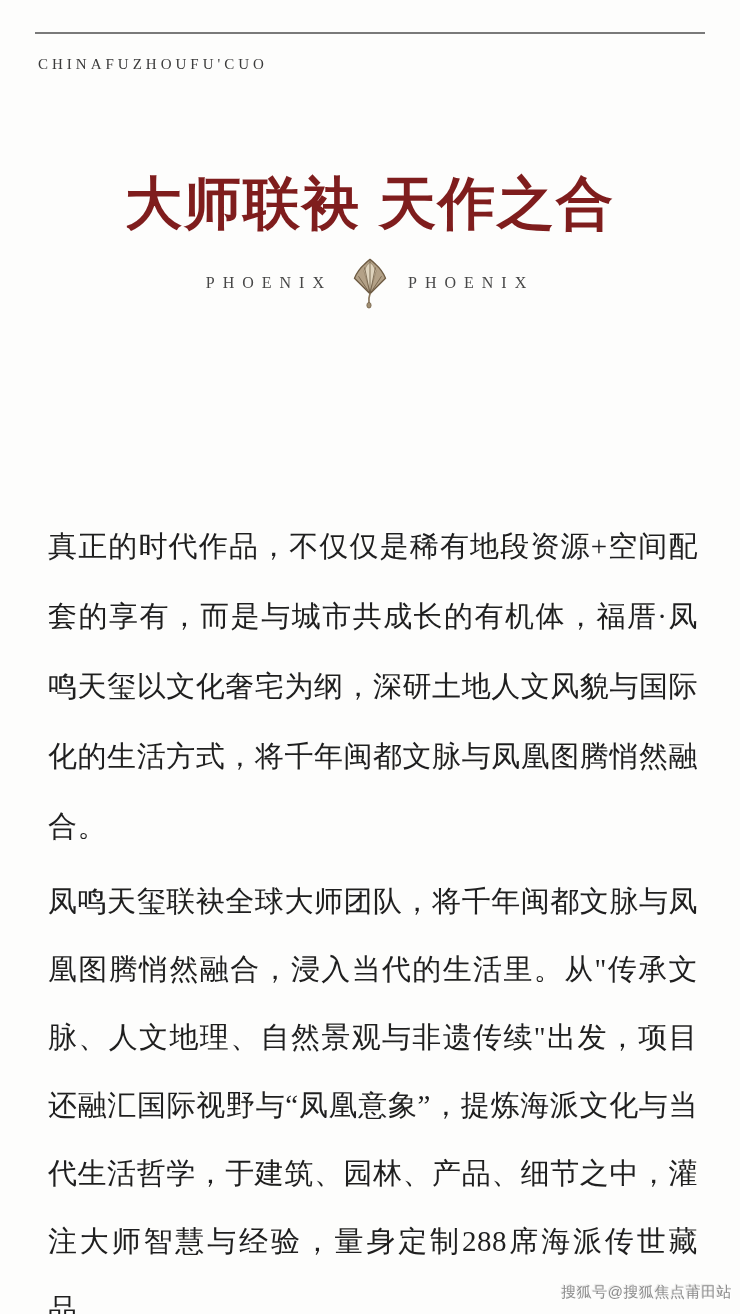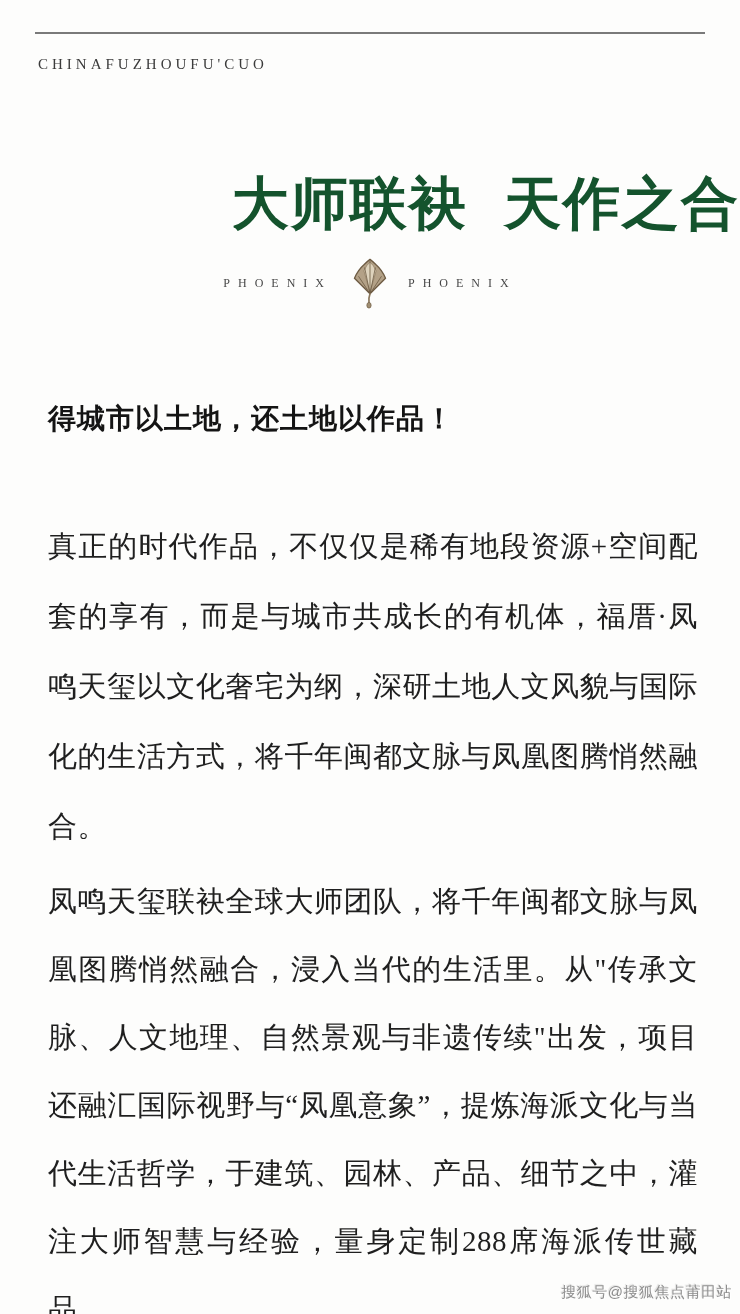--- a/index.html
+++ b/index.html
@@ -34,39 +34,39 @@
     font-size: 15px;
     letter-spacing: 4px;
     color: #3b3b3b;
     font-family: "Liberation Serif", "DejaVu Serif", serif;
   }
   .main-title {
     position: absolute;
     left: 0;
     top: 166px;
     width: 100%;
-    text-align: right;
+    text-align: center;
     font-size: 57px;
     font-weight: 700;
     letter-spacing: 2px;
-    color: #14532d;
-    font-family: Liberation Mono, monospace;
+    color: #7f1d1d;
+    font-family: Liberation Sans, sans-serif;
   }
   .brand-row {
     position: absolute;
     left: 0;
     top: 256px;
     width: 100%;
     display: flex;
     justify-content: center;
     align-items: center;
     gap: 16px;
   }
   .brand-word {
-    font-size: 12px;
+    font-size: 16px;
     letter-spacing: 8px;
     color: #474747;
     font-family: "Liberation Serif", "DejaVu Serif", serif;
   }
   .brand-logo { width: 44px; height: 54px; flex: 0 0 auto; }
   .article-heading {
     position: absolute;
     left: 48px;
     top: 400px;
     font-size: 28px;
@@ -123,21 +123,20 @@
         <path d="M32 56 L15 30 M32 56 L24 17 M32 56 L32 7 M32 56 L40 17 M32 56 L49 30" fill="none" stroke="#6e5c44" stroke-width="1.2"></path>
 
         <path d="M32 56 Q29.5 63 30.5 69" fill="none" stroke="#8a775c" stroke-width="2.5" stroke-linecap="round"></path>
 
         <ellipse cx="30.5" cy="73" rx="3.2" ry="4.2" fill="#a08e72" stroke="#6e5c44" stroke-width="1"></ellipse>
       </svg>
     </span>
     <span class="brand-word">PHOENIX</span>
   </div>
 
-  <h2 class="article-heading">得城市以土地，还土地以作品！</h2>
 
   <p class="paragraph paragraph-1">真正的时代作品，不仅仅是稀有地段资源+空间配套的享有，而是与城市共成长的有机体，福厝·凤鸣天玺以文化奢宅为纲，深研土地人文风貌与国际化的生活方式，将千年闽都文脉与凤凰图腾悄然融合。</p>
 
   <p class="paragraph paragraph-2">凤鸣天玺联袂全球大师团队，将千年闽都文脉与凤凰图腾悄然融合，浸入当代的生活里。从"传承文脉、人文地理、自然景观与非遗传续"出发，项目还融汇国际视野与“凤凰意象”，提炼海派文化与当代生活哲学，于建筑、园林、产品、细节之中，灌注大师智慧与经验，量身定制288席海派传世藏品。</p>
 
   <div class="watermark">搜狐号@搜狐焦点莆田站</div>
 
 </div>
 
 </body></html>

